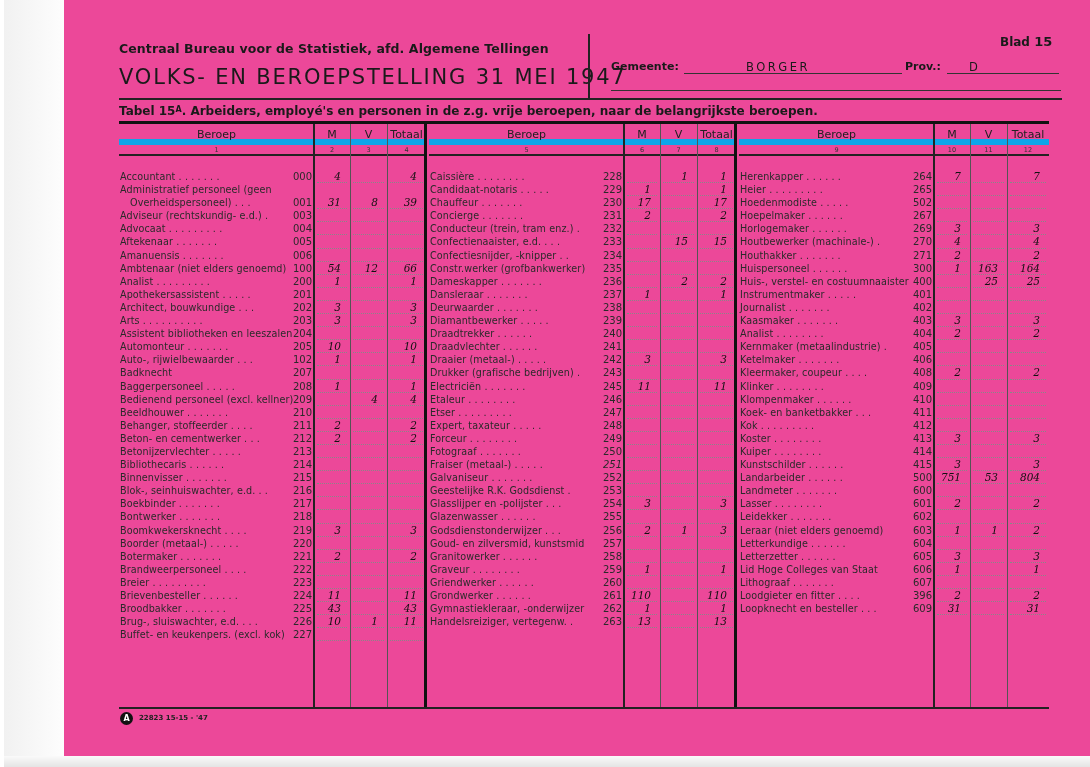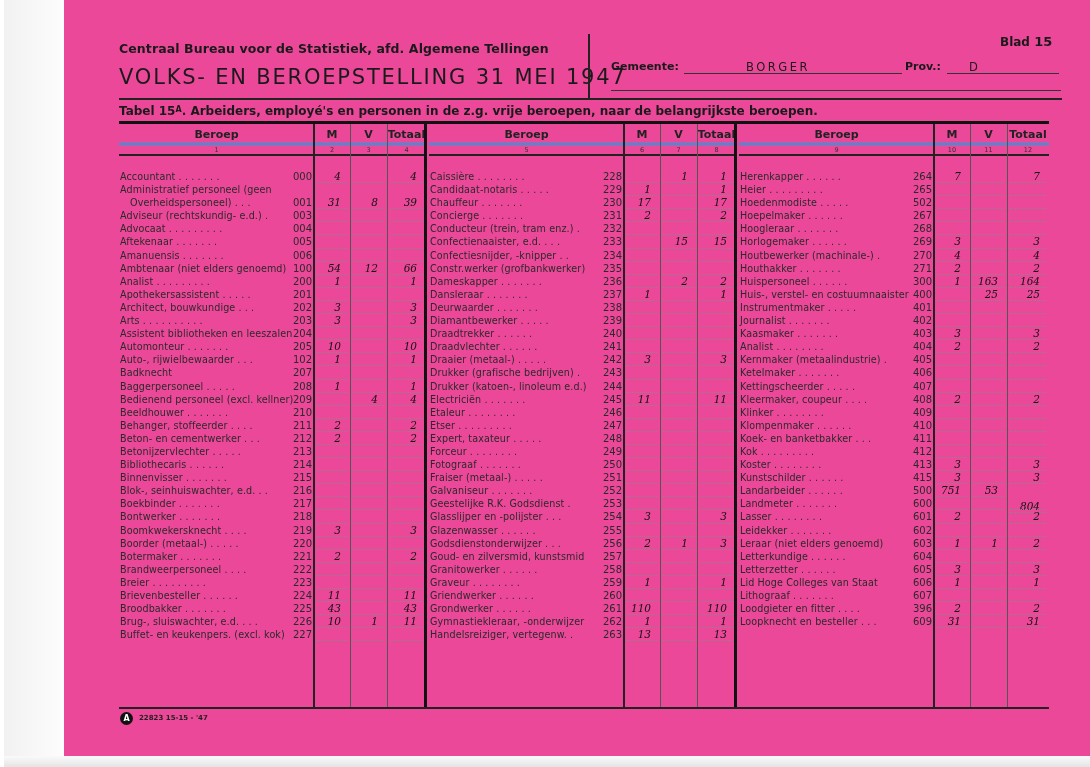--- a/index.html
+++ b/index.html
@@ -33,21 +33,21 @@
   
   .block { position: absolute; top: 124px; height: 583px; }
   .block-1 { left: 115px; width: 307px; }
   .block-2 { left: 425px; width: 307px; }
   .block-3 { left: 735px; width: 310px; }
   .sep { position: absolute; top: 124px; width: 3px; height: 583px; background: #111; }
   .sep-1 { left: 420px; }
   .sep-2 { left: 730px; }
   .rule-bottom { position: absolute; left: 115px; top: 707px; width: 930px; height: 2px; background: #222; }
 
-  .hdr { position: absolute; left: 0; top: 0; width: 100%; height: 21px; border-bottom: 2px solid #0ea5e9; font-weight: bold; }
+  .hdr { position: absolute; left: 0; top: 0; width: 100%; height: 21px; border-bottom: 6px solid #0ea5e9; }
   .hdr-cell { position: absolute; top: 0; height: 21px; font-size: 11px; text-align: center; line-height: 21px; color: #222; }
   .numrow { position: absolute; left: 0; top: 21px; width: 100%; height: 11px; border-bottom: 2px solid #222; }
   .num-cell { position: absolute; top: 0; height: 11px; font-size: 6.5px; text-align: center; line-height: 11px; color: #333; }
   .colline { position: absolute; top: 0; width: 1px; height: 583px; background: #555; }
   .colline.heavy { width: 2px; background: #222; }
 
   .rows { position: absolute; left: 0; top: 46px; width: 100%; }
   .row { position: relative; height: 13.1px; font-size: 9.6px; line-height: 13.1px; white-space: nowrap; }
   .row.tall { height: 26.2px; }
   .row-label { position: absolute; left: 1px; top: 0; color: #2a2a2a; letter-spacing: 0.1px; }
@@ -586,29 +586,20 @@
           <div class="row-label">
             <div>Drukker (grafische bedrijven) .</div>
           </div>
           <div class="row-code" style="left: 167px;">243</div>
           <div class="val" style="left: 198px; width: 30px;"></div>
           <div class="val" style="left: 234px; width: 31px;"></div>
           <div class="val" style="left: 271px; width: 33px;"></div>
         </div>
         <div class="row">
           <div class="row-label">
-            <div>Drukker (katoen-, linoleum e.d.)</div>
-          </div>
-          <div class="row-code" style="left: 167px;">244</div>
-          <div class="val" style="left: 198px; width: 30px;"></div>
-          <div class="val" style="left: 234px; width: 31px;"></div>
-          <div class="val" style="left: 271px; width: 33px;"></div>
-        </div>
-        <div class="row">
-          <div class="row-label">
             <div>Electriciën . . . . . . .</div>
           </div>
           <div class="row-code" style="left: 167px;">245</div>
           <div class="val" style="left: 198px; width: 30px;">11</div>
           <div class="val" style="left: 234px; width: 31px;"></div>
           <div class="val" style="left: 271px; width: 33px;">11</div>
         </div>
         <div class="row">
           <div class="row-label">
             <div>Etaleur . . . . . . . .</div>
@@ -651,21 +642,21 @@
           </div>
           <div class="row-code" style="left: 167px;">250</div>
           <div class="val" style="left: 198px; width: 30px;"></div>
           <div class="val" style="left: 234px; width: 31px;"></div>
           <div class="val" style="left: 271px; width: 33px;"></div>
         </div>
         <div class="row">
           <div class="row-label">
             <div>Fraiser (metaal-) . . . . .</div>
           </div>
-          <div class="row-code" style="left: 167px;">251</div>
+          <div class="row-code" style="left: 167px; font-style: italic;">251</div>
           <div class="val" style="left: 198px; width: 30px;"></div>
           <div class="val" style="left: 234px; width: 31px;"></div>
           <div class="val" style="left: 271px; width: 33px;"></div>
         </div>
         <div class="row">
           <div class="row-label">
             <div>Galvaniseur . . . . . . .</div>
           </div>
           <div class="row-code" style="left: 167px;">252</div>
           <div class="val" style="left: 198px; width: 30px;"></div>
@@ -822,29 +813,20 @@
           <div class="row-label">
             <div>Hoepelmaker . . . . . .</div>
           </div>
           <div class="row-code" style="left: 167px;">267</div>
           <div class="val" style="left: 198px; width: 30px;"></div>
           <div class="val" style="left: 234px; width: 31px;"></div>
           <div class="val" style="left: 271px; width: 36px;"></div>
         </div>
         <div class="row">
           <div class="row-label">
-            <div>Hoogleraar . . . . . . .</div>
-          </div>
-          <div class="row-code" style="left: 167px;">268</div>
-          <div class="val" style="left: 198px; width: 30px;"></div>
-          <div class="val" style="left: 234px; width: 31px;"></div>
-          <div class="val" style="left: 271px; width: 36px;"></div>
-        </div>
-        <div class="row">
-          <div class="row-label">
             <div>Horlogemaker . . . . . .</div>
           </div>
           <div class="row-code" style="left: 167px;">269</div>
           <div class="val" style="left: 198px; width: 30px;">3</div>
           <div class="val" style="left: 234px; width: 31px;"></div>
           <div class="val" style="left: 271px; width: 36px;">3</div>
         </div>
         <div class="row">
           <div class="row-label">
             <div>Houtbewerker (machinale-) .</div>
@@ -930,29 +912,20 @@
           <div class="row-label">
             <div>Ketelmaker . . . . . . .</div>
           </div>
           <div class="row-code" style="left: 167px;">406</div>
           <div class="val" style="left: 198px; width: 30px;"></div>
           <div class="val" style="left: 234px; width: 31px;"></div>
           <div class="val" style="left: 271px; width: 36px;"></div>
         </div>
         <div class="row">
           <div class="row-label">
-            <div>Kettingscheerder . . . . .</div>
-          </div>
-          <div class="row-code" style="left: 167px;">407</div>
-          <div class="val" style="left: 198px; width: 30px;"></div>
-          <div class="val" style="left: 234px; width: 31px;"></div>
-          <div class="val" style="left: 271px; width: 36px;"></div>
-        </div>
-        <div class="row">
-          <div class="row-label">
             <div>Kleermaker, coupeur . . . .</div>
           </div>
           <div class="row-code" style="left: 167px;">408</div>
           <div class="val" style="left: 198px; width: 30px;">2</div>
           <div class="val" style="left: 234px; width: 31px;"></div>
           <div class="val" style="left: 271px; width: 36px;">2</div>
         </div>
         <div class="row">
           <div class="row-label">
             <div>Klinker . . . . . . . .</div>
@@ -990,38 +963,47 @@
           <div class="val" style="left: 271px; width: 36px;"></div>
         </div>
         <div class="row">
           <div class="row-label">
             <div>Koster . . . . . . . .</div>
           </div>
           <div class="row-code" style="left: 167px;">413</div>
           <div class="val" style="left: 198px; width: 30px;">3</div>
           <div class="val" style="left: 234px; width: 31px;"></div>
           <div class="val" style="left: 271px; width: 36px;">3</div>
+        </div>
+        <div class="row">
+          <div class="row-label">
+            <div>Kuiper . . . . . . . .</div>
+          </div>
+          <div class="row-code" style="left: 167px;">414</div>
+          <div class="val" style="left: 198px; width: 30px;"></div>
+          <div class="val" style="left: 234px; width: 31px;"></div>
+          <div class="val" style="left: 271px; width: 36px;"></div>
         </div>
         <div class="row">
           <div class="row-label">
             <div>Kunstschilder . . . . . .</div>
           </div>
           <div class="row-code" style="left: 167px;">415</div>
           <div class="val" style="left: 198px; width: 30px;">3</div>
           <div class="val" style="left: 234px; width: 31px;"></div>
           <div class="val" style="left: 271px; width: 36px;">3</div>
         </div>
         <div class="row">
           <div class="row-label">
             <div>Landarbeider . . . . . .</div>
           </div>
           <div class="row-code" style="left: 167px;">500</div>
           <div class="val" style="left: 198px; width: 30px;">751</div>
           <div class="val" style="left: 234px; width: 31px;">53</div>
-          <div class="val" style="left: 271px; width: 36px; margin-top: 16px;">804</div>
+          <div class="val" style="left: 271px; width: 36px;">804</div>
         </div>
         <div class="row">
           <div class="row-label">
             <div>Landmeter . . . . . . .</div>
           </div>
           <div class="row-code" style="left: 167px;">600</div>
           <div class="val" style="left: 198px; width: 30px;"></div>
           <div class="val" style="left: 234px; width: 31px;"></div>
           <div class="val" style="left: 271px; width: 36px;"></div>
         </div>

